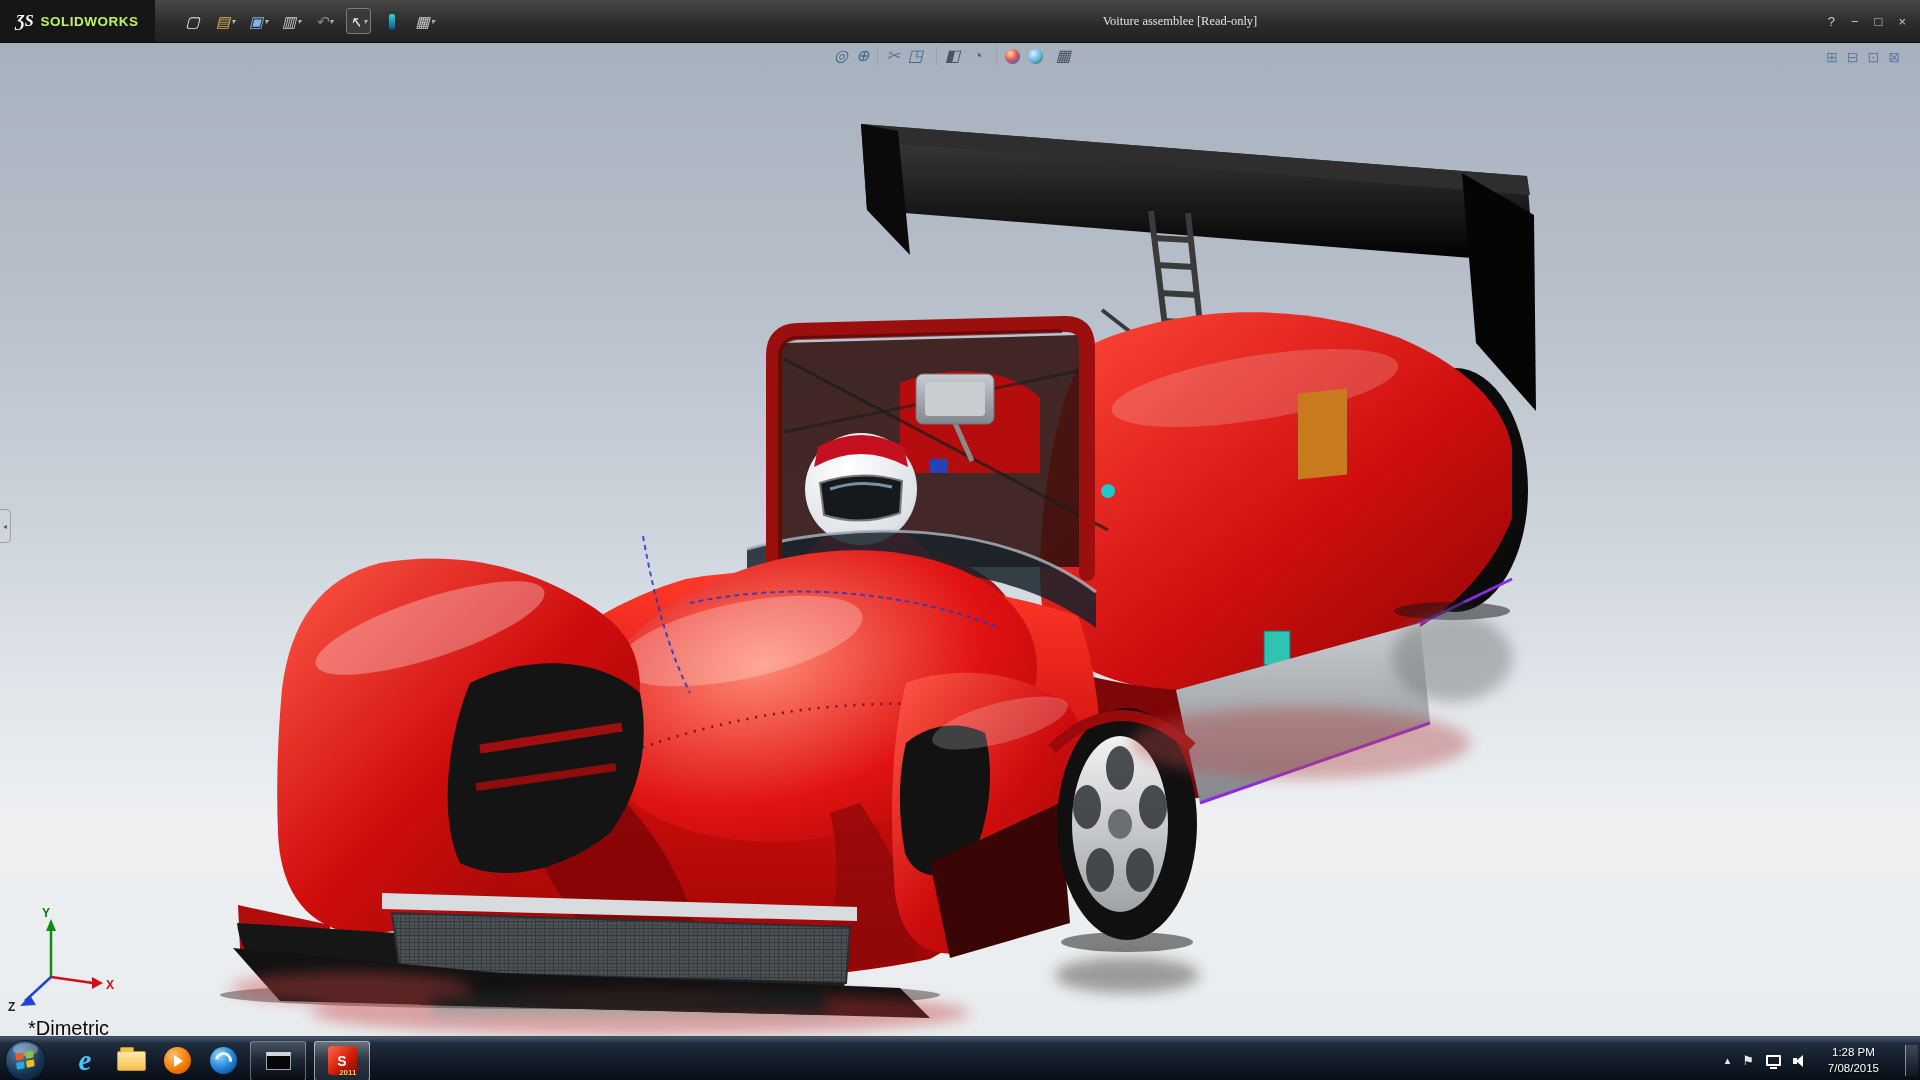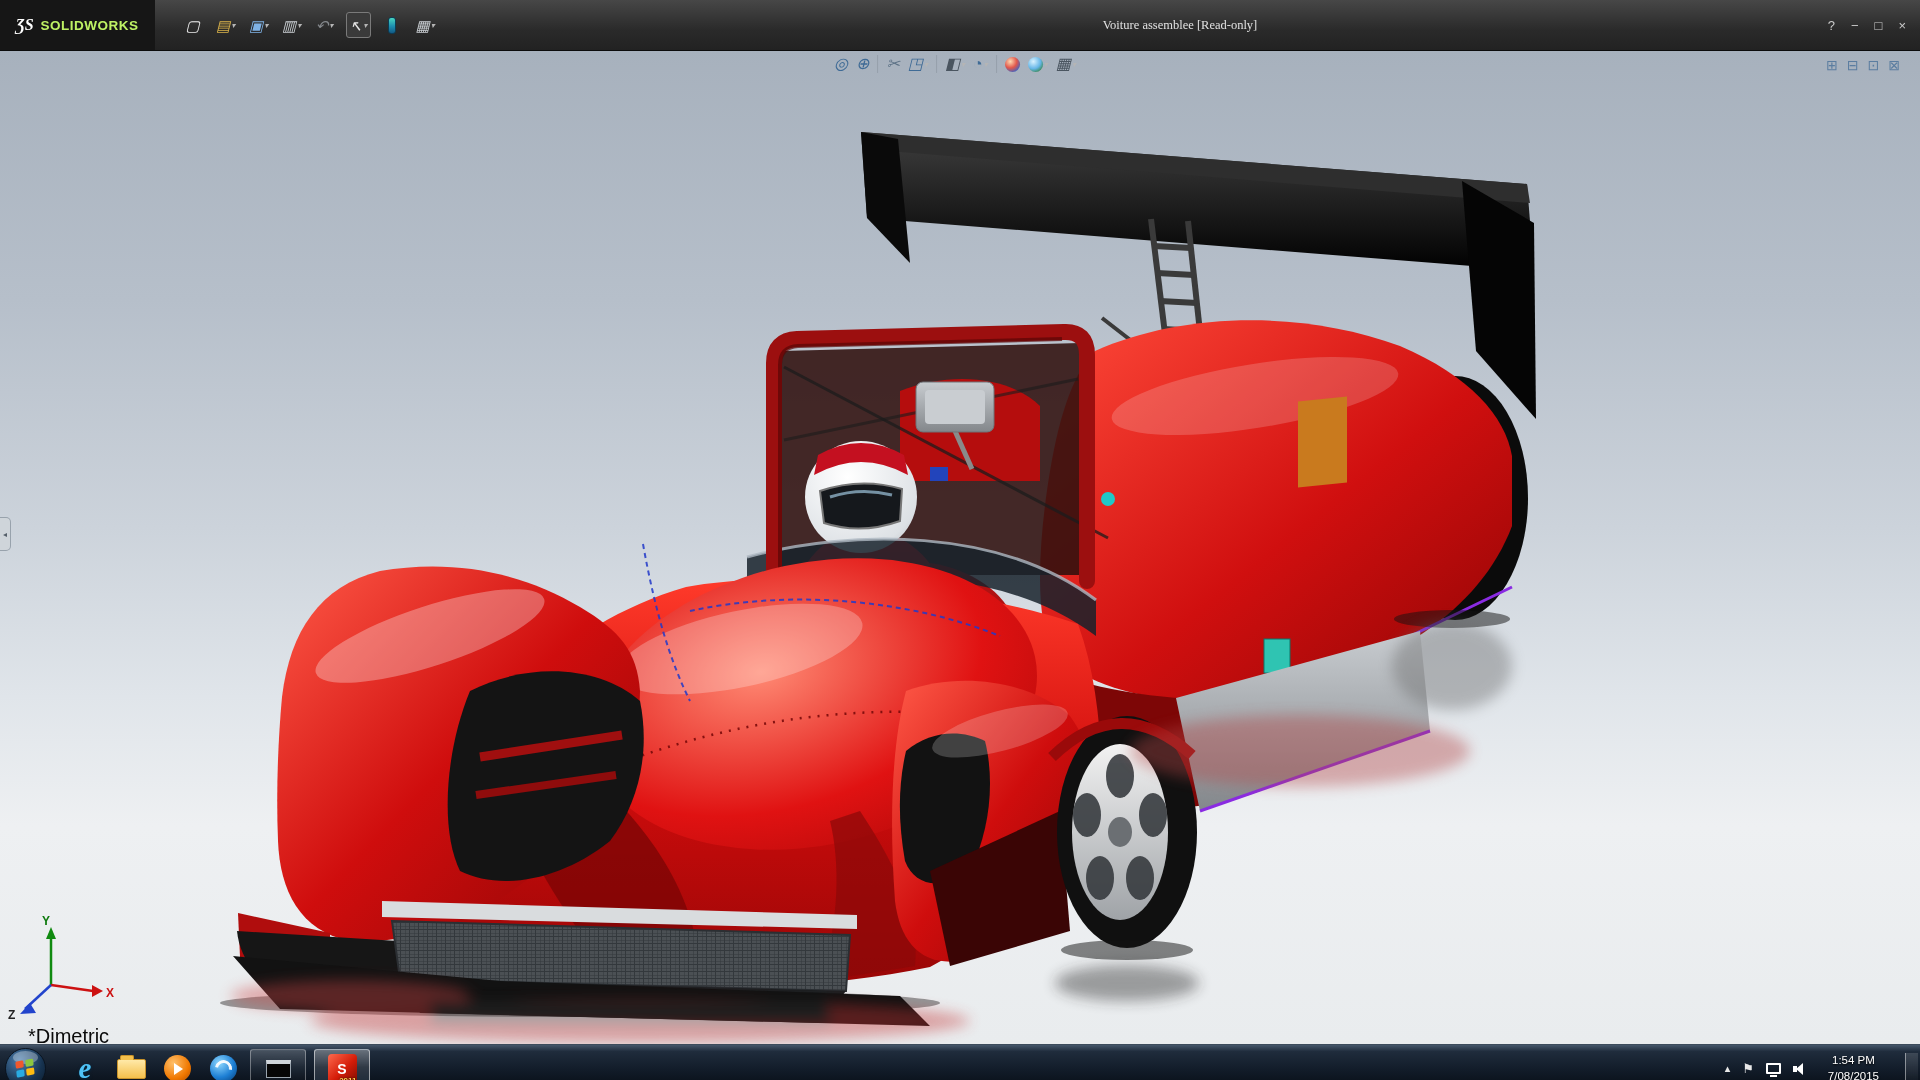--- a/index.html
+++ b/index.html
@@ -1,20 +1,20 @@
 <!DOCTYPE html>
 <html><head>
 <meta charset="utf-8">
 <style>
   * { margin:0; padding:0; box-sizing:border-box; }
   html,body { width:1920px; height:1080px; overflow:hidden; background:#000;
               font-family:"Liberation Sans", sans-serif; }
 
   
-  .titlebar { height:51px; background:linear-gradient(#474747,#2a2a2a 60%,#222);
+  .titlebar { height:43px; background:linear-gradient(#474747,#2a2a2a 60%,#222);
               border-bottom:1px solid #0c0c0c; display:flex; align-items:center;
               position:relative; color:#ddd; }
   .brand { height:100%; background:#161616; display:flex; align-items:center;
            padding:0 16px; gap:7px; }
   .brand-mark { font:italic bold 16px "Liberation Serif", serif; color:#fff; }
   .brand-name { font-weight:bold; font-size:13.5px; letter-spacing:.5px; color:#bef264;text-align:right; }
   .tb-tools { display:flex; align-items:center; gap:9px; margin-left:26px; }
   .tool { height:26px; min-width:24px; display:flex; align-items:center;
           justify-content:center; gap:1px; cursor:default; }
   .tool .g { font-size:15px; line-height:1; }
@@ -474,18 +474,18 @@
       <span class="swyear">2011</span>
     </span>
   </div>
 
   <div class="tray">
     <span class="glyph">▴</span>
     <span class="glyph" style="font-size:13px">⚑</span>
     <span class="mon"></span>
     <span class="spk"></span>
     <div class="clock">
-      <div>1:54 PM</div>
+      <div>1:28 PM</div>
       <div>7/08/2015</div>
     </div>
     <div class="showdesk"></div>
   </div>
 </div>
 
 </body></html>

